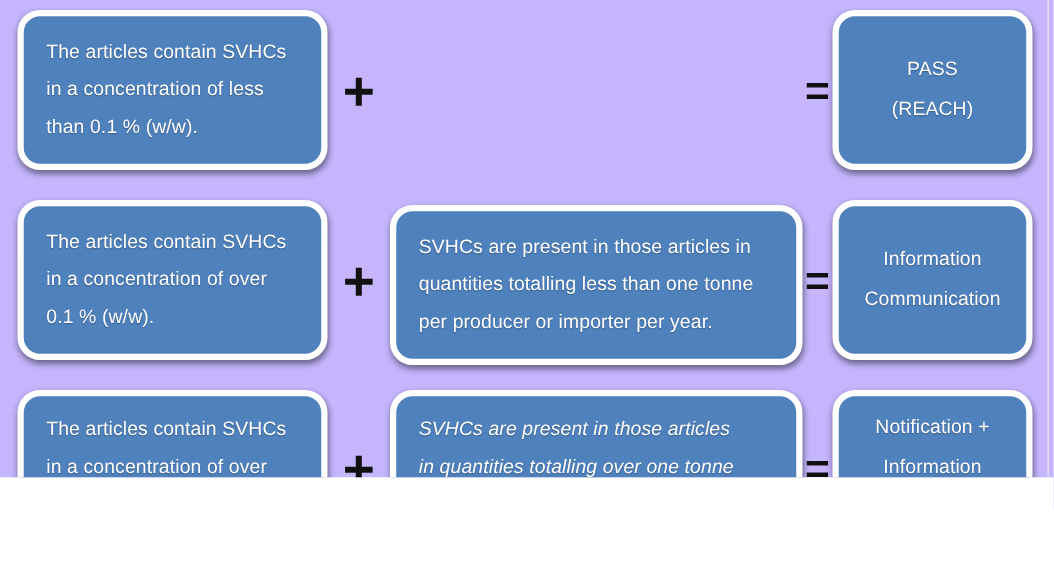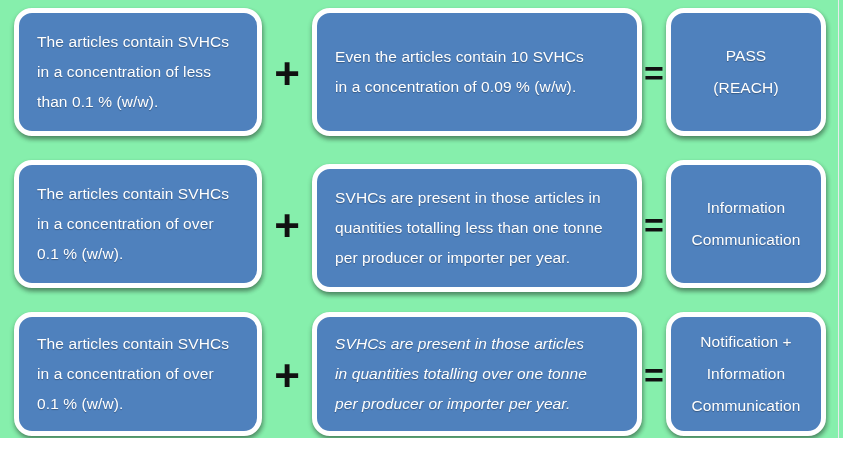--- a/index.html
+++ b/index.html
@@ -3,22 +3,22 @@
 <meta charset="utf-8">
 <style>
   html, body {
     margin: 0;
     padding: 0;
     background: #ffffff;
   }
   #canvas {
     position: relative;
     width: 843px;
-    height: 438px;
-    background: #86efac;
+    height: 382px;
+    background: #c4b5fd;
     overflow: hidden;
     font-family: "Liberation Sans", sans-serif;
   }
 
   
   .edge-rule {
     position: absolute;
     top: 0;
     bottom: 0;
     width: 1px;
@@ -94,24 +94,20 @@
   <div class="row" style="top:8px; height:132px;">
 
     <div class="box cond col-a" style="top:0; height:128px;">
       <span class="txt">The articles contain SVHCs
 in a concentration of less
 than 0.1 % (w/w).</span>
     </div>
 
     <div class="op plus op-a" style="top:44px;">+</div>
 
-    <div class="box cond col-b" style="top:0; height:128px;">
-      <span class="txt">Even the articles contain 10 SVHCs
-in a concentration of 0.09 % (w/w).</span>
-    </div>
 
     <div class="op equal op-b" style="top:48px;">=</div>
 
     <div class="box result col-c" style="top:0; height:128px;">
       <span class="txt">PASS
 (REACH)</span>
     </div>
   </div>
 
   <div class="row" style="top:160px; height:132px;">

